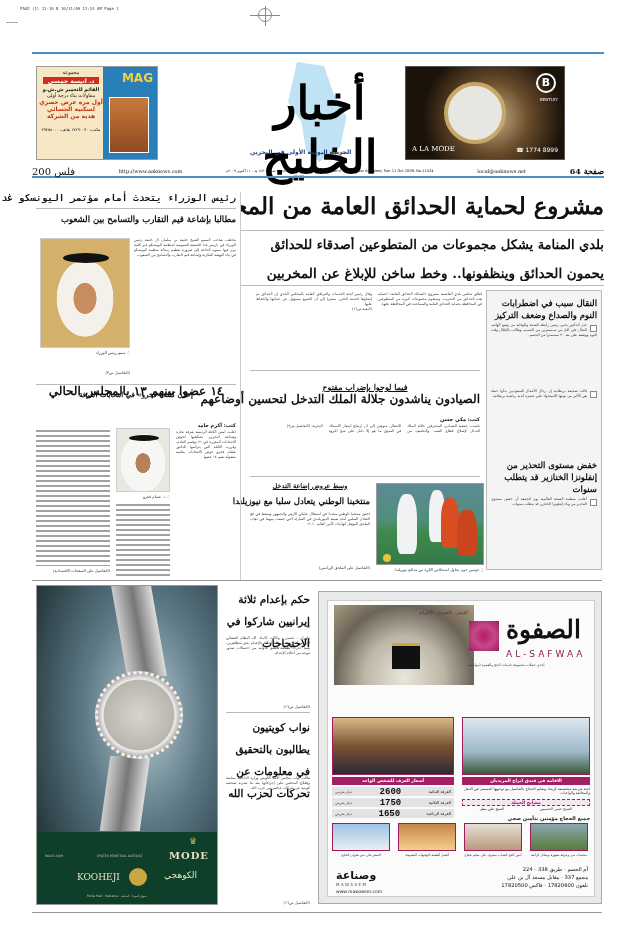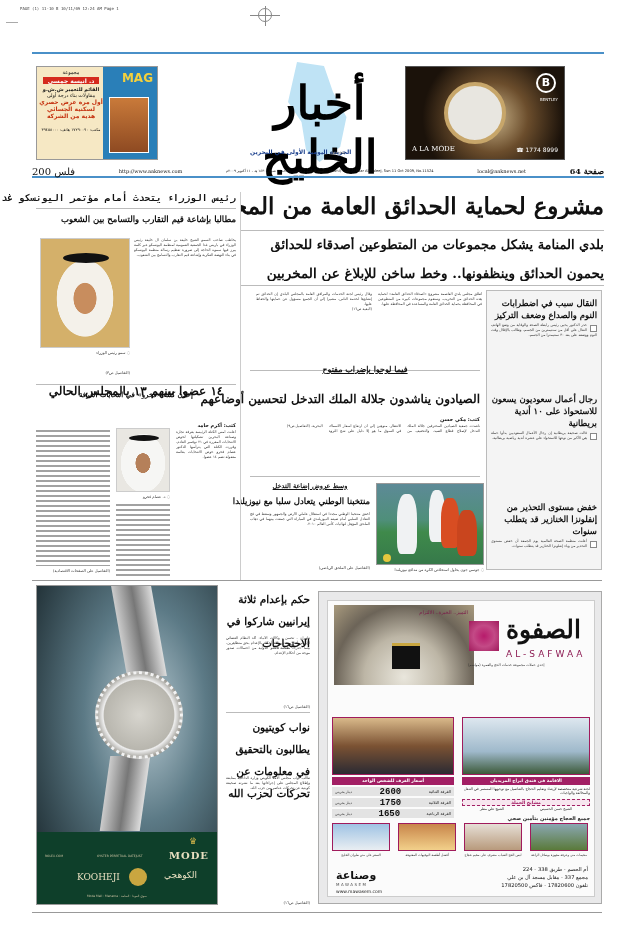--- a/index.html
+++ b/index.html
@@ -145,28 +145,27 @@
 <div class="abs lead-h2">بلدي المنامة يشكل مجموعات من المتطوعين أصدقاء للحدائق</div>
 <div class="abs lead-h3">يحمون الحدائق وينظفونها.. وخط ساخن للإبلاغ عن المخربين</div>
 <div class="abs hr" style="left:240px;top:285px;width:364px"></div>
 
 <div class="abs txt" style="left:378px;top:292px;width:104px;height:72px"><span>أطلق مجلس بلدي العاصمة مشروع «أصدقاء الحدائق العامة» لحماية هذه الحدائق من التخريب، وستقوم مجموعات كبيرة من المتطوعين في المحافظة بحماية الحدائق العامة والمساعدة في المحافظة عليها.</span></div>
 <div class="abs txt" style="left:256px;top:292px;width:116px;height:72px"><span>وقال رئيس لجنة الخدمات والمرافق العامة بالمجلس البلدي إن الحدائق تم إنشاؤها لخدمة الناس، مشيرا إلى أن الجميع مسؤول عن حمايتها والحفاظ عليها.</span><br><span>(البقية ص١٦)</span></div>
 
 <div class="abs side-box">
   <div class="side-h" style="margin-top:6px">النقال سبب في اضطرابات النوم والصداع وضعف التركيز</div>
   <div class="txt" style="padding:2px 4px;height:66px"><span class="cb"></span><span>حذر الدكتور يحيى رئيس رابطة الصحة والوقاية من وضع الهاتف النقال على أقل من سنتيمترين من الجسم، وطالب بالإقلال وقت النوم ووضعه على بعد ٣٠ سنتيمترا من الجسم.</span></div>
-  <div class="side-h" style="margin-top:6px">رجال أعمال سعوديون يسعون للاستحواذ على ١٠ أندية بريطانية</div>
   <div class="txt" style="padding:2px 4px;height:66px"><span class="cb"></span><span>قالت صحيفة بريطانية إن رجال الأعمال السعوديين بدأوا حملة هي الأكبر من نوعها للاستحواذ على عشرة أندية رياضية بريطانية.</span></div>
   <div class="side-h" style="margin-top:6px">خفض مستوى التحذير من إنفلونزا الخنازير قد يتطلب سنوات</div>
   <div class="txt" style="padding:2px 4px;height:50px"><span class="cb"></span><span>أعلنت منظمة الصحة العالمية يوم الجمعة أن خفض مستوى التحذير من وباء إنفلونزا الخنازير قد يتطلب سنوات.</span></div>
 </div>
 
 <div class="abs hr" style="left:250px;top:370px;width:230px"></div>
-<div class="abs kicker" style="left:250px;top:364px;width:230px">فيما لوحوا بإضراب مفتوح</div>
+<div class="abs kicker" style="left:250px;top:382px;width:230px">فيما لوحوا بإضراب مفتوح</div>
 <div class="abs h-mid" style="left:250px;top:392px;width:230px;font-size:12px">الصيادون يناشدون جلالة الملك التدخل لتحسين أوضاعهم</div>
 <div class="abs byline" style="left:420px;top:416px;width:60px">كتب: مكي حسن</div>
 <div class="abs txt" style="left:250px;top:424px;width:230px;height:48px;column-count:3;column-gap:6px"><span>ناشدت جمعية الصيادين المحترفين جلالة الملك التدخل لإصلاح قطاع الصيد، والتخفيف من الانتظار، منوهين إلى أن ارتفاع أسعار الأسماك في السوق ما هو إلا دليل على شح الثروة البحرية.</span> <span>(التفاصيل ص٩)</span></div>
 <div class="abs hr" style="left:250px;top:476px;width:230px"></div>
 
 <div class="abs kicker" style="left:250px;top:482px;width:120px;font-size:6.5px">وسط عروض إضاعة التدخل</div>
 <div class="abs h-mid" style="left:250px;top:496px;width:120px;font-size:8.5px">منتخبنا الوطني يتعادل سلبا مع نيوزيلندا</div>
 <div class="abs txt" style="left:250px;top:512px;width:120px;height:50px"><span>أخفق منتخبنا الوطني مجددا في استغلال عاملي الأرض والجمهور وسقط في فخ التعادل السلبي أمام ضيفه النيوزيلندي في المباراة التي جمعت بينهما في ذهاب الملحق المؤهل لنهائيات كأس العالم ٢٠١٠.</span></div>
 <div class="abs cap" style="left:250px;top:565px;width:120px">(التفاصيل على الملحق الرياضي)</div>
 <div class="abs photo-soccer">

